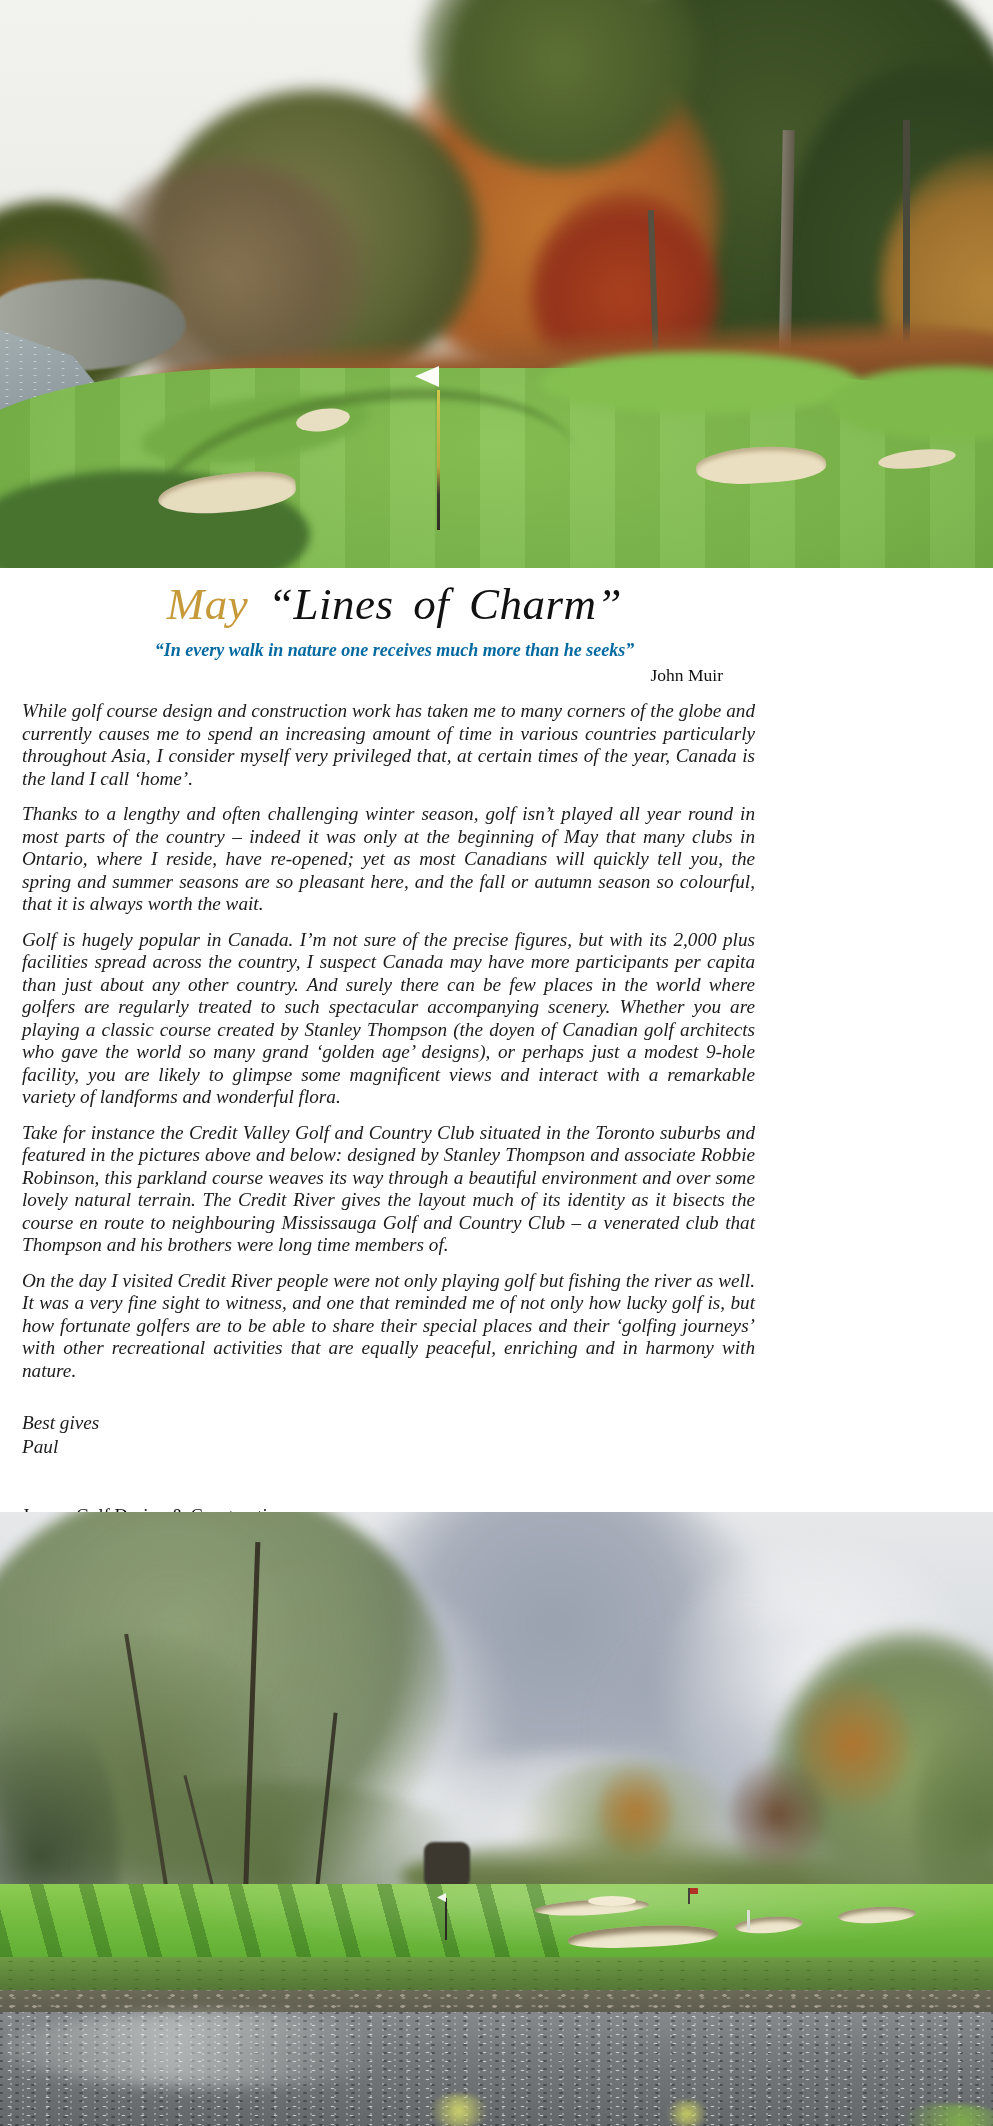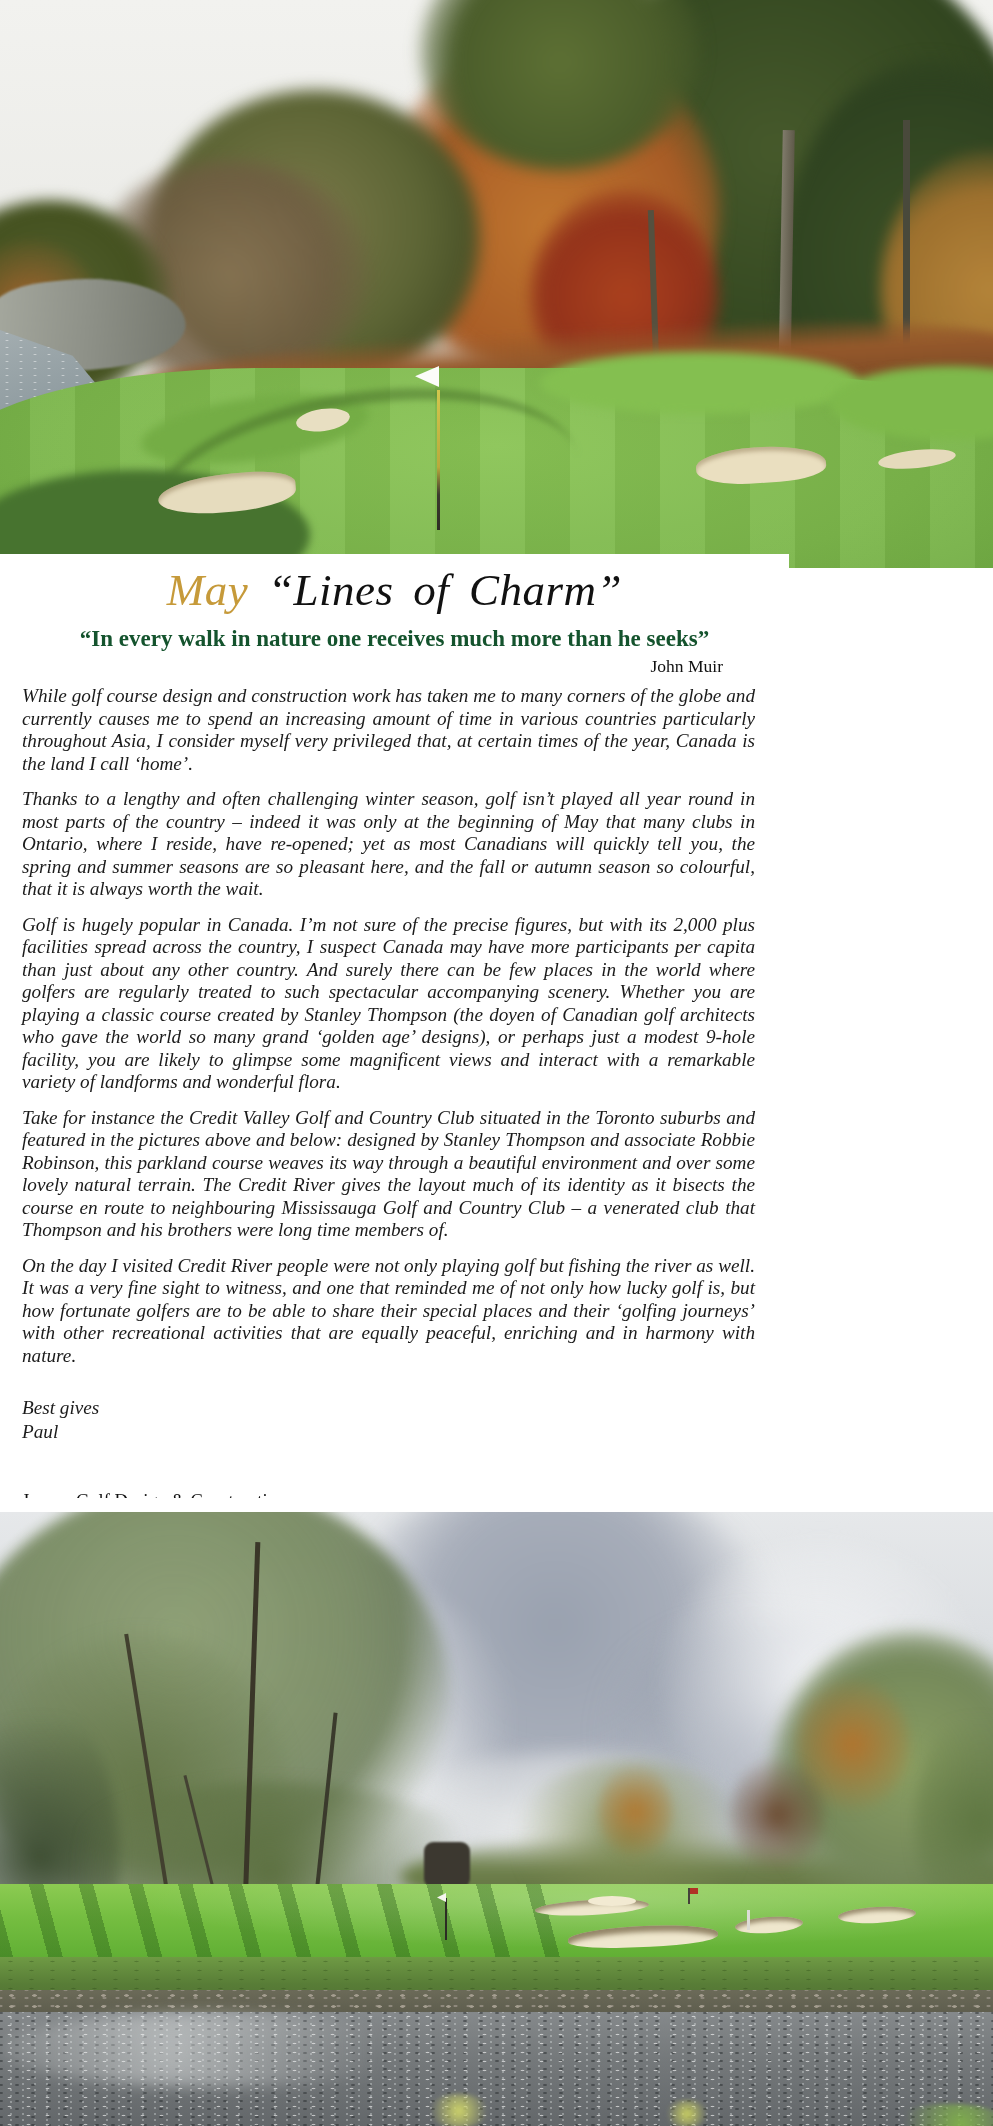--- a/index.html
+++ b/index.html
@@ -76,26 +76,26 @@
   .t-bunker-c { left:696px; top:447px; width:130px; height:36px; border-radius:50% 60% 40% 50%; transform:rotate(-4deg);
                 background:#eadfc0; box-shadow:inset 0 4px 4px rgba(110,85,45,.35); }
   .t-bunker-d { left:878px; top:450px; width:78px;  height:18px; border-radius:50%; transform:rotate(-6deg); background:#e5dabb; }
 
   .t-flagpole { left:437px; top:390px; width:3px; height:140px;
                 background:linear-gradient(180deg,#d3c64e 0%,#b8aa3c 55%,#3c3a2e 75%,#2e2c24 100%); }
   .t-flag     { left:415px; top:366px; width:24px; height:27px; background:#fcfcf9;
                 clip-path:polygon(100% 0, 0 38%, 100% 78%); box-shadow:0 0 2px rgba(0,0,0,.3); }
 
   
-  .content { position:absolute; top:554px; left:0; width:789px; height:944px; background:#ffffff; overflow:hidden; }
+  .content { position:absolute; top:568px; left:0; width:789px; height:944px; background:#ffffff; overflow:hidden; }
   h1.title { margin:10px 0 0; text-align:center; font-weight:normal; font-style:italic;
              font-size:45px; letter-spacing:.5px; word-spacing:8px; color:#111; }
   h1.title .gold { color:#C69A3A; }
-  .quote  { margin:10px 0 0; text-align:center; font-weight:bold; font-size:23px; color:#14532d; }
-  .author { margin:4px 66px 8px 0; text-align:right; font-size:17.5px; color:#111; }
+  .quote  { margin:10px 0 0; text-align:center; font-weight:bold; font-size:18px; color:#0369a1;font-style:italic; }
+  .author { margin:4px 66px 14px 0; text-align:right; font-size:17.5px; color:#111; }
   .bodytext p { margin:13px 34px 0 22px; text-align:justify; font-style:italic;
                 font-size:19.2px; line-height:22.5px; color:#1b1b1b; }
   .bodytext p.first { margin-top:6px; }
   .closing   { margin:30px 0 0 22px; font-style:italic; font-size:19.2px; }
   .signature { margin:2px 0 0 22px; font-style:italic; font-size:19.2px; }
   .footer { margin:46px 0 0 22px; font-size:18.5px; line-height:24px; color:#111; }
   .footer p { margin:0; }
   .footer .group2 { margin-top:8px; }
 
   

